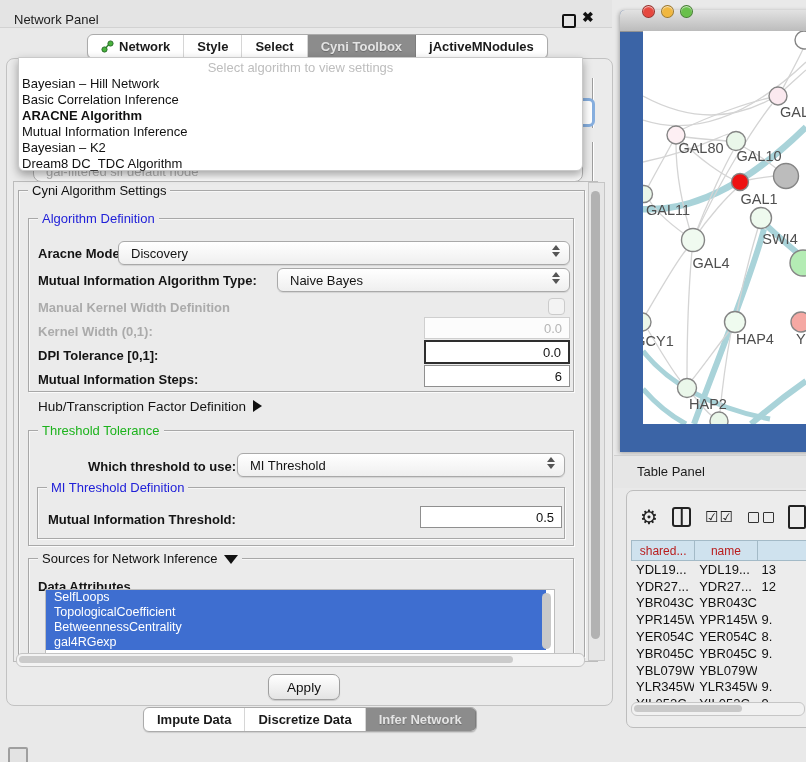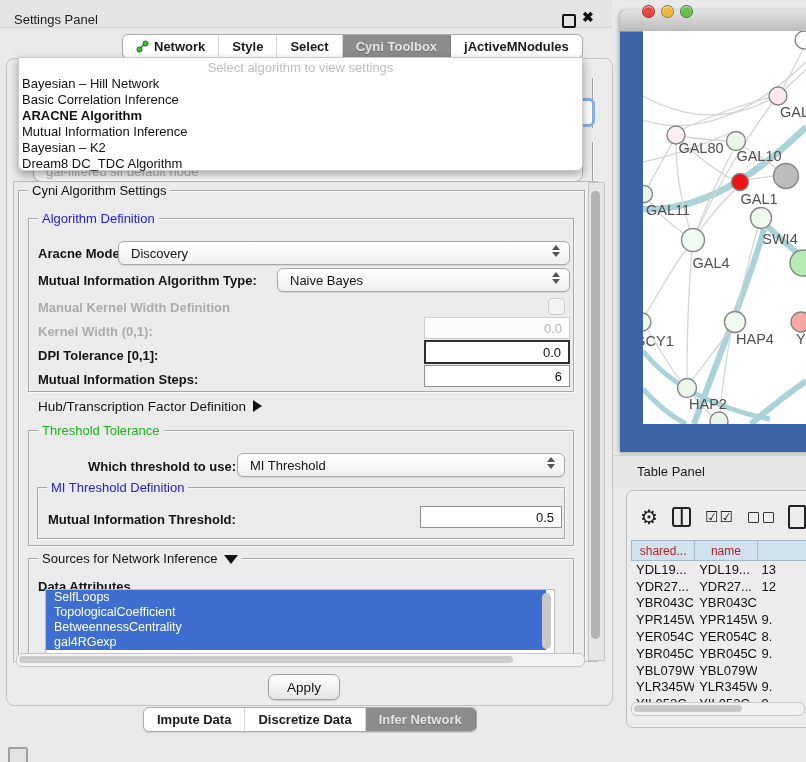--- a/index.html
+++ b/index.html
@@ -11,21 +11,21 @@
   .cp-title{left:14px;top:12px;font-size:13px;color:#1c1c1c;}
   .float-ic{left:562px;top:14px;width:10px;height:10px;border:2px solid #111;border-radius:2px;}
   .close-ic{left:582px;top:9px;font-size:14px;font-weight:bold;color:#111;}
   
   .seg{display:flex;background:#fff;border:1px solid #ababab;border-radius:6px;height:23px;
        align-items:stretch;overflow:hidden;box-shadow:0 1px 1px rgba(0,0,0,.12);}
   .seg .tab{display:flex;align-items:center;gap:5px;padding:0 13px;font-size:13px;font-weight:bold;
        color:#1a1a1a;border-right:1px solid #d6d6d6;white-space:nowrap;cursor:default;}
   .seg .tab:last-child{border-right:none;}
   .seg .tab.sel{background:#8c8c8c;color:#e4e4e4;border-right:1px solid #7d7d7d;text-shadow:0 1px 1px rgba(0,0,0,.25);}
-  .top-tabs{left:87px;top:34px;margin-left:35px;}
+  .top-tabs{left:87px;top:34px;}
   .bottom-tabs{left:143px;top:707px;}
   
   .main-panel{left:6px;top:58px;width:605px;height:646px;background:#ebebeb;
        border:1px solid #c2c2c2;border-radius:8px;}
   
   .hid-combo{left:33px;top:146px;width:548px;height:34px;border:1px solid #b3b3b3;border-radius:8px;background:#fbfbfb;}
   .hid-combo-text{left:46px;top:164px;font-size:13px;color:#b2b2b2;}
   .frag-line{width:2px;background:linear-gradient(90deg,#9d9d9d 50%,#fff 50%);}
   .blue-frag{left:577px;top:98px;width:15px;height:23px;background:#fff;border:3px solid #86aede;border-left:none;border-radius:0 6px 6px 0;}
   
@@ -94,21 +94,21 @@
   .tbl .row{display:flex;height:16.8px;align-items:center;color:#111;}
   .tbl .cell{box-sizing:border-box;padding-left:5px;white-space:nowrap;overflow:hidden;}
   .tbl-hsb{left:631px;top:702px;width:172px;height:12px;border:1px solid #c6c6c6;border-radius:6px;background:#f1f1f1;}
   .tbl-hsb .thumb{position:absolute;left:2px;top:2px;width:108px;height:7px;background:#c9c9c9;border-radius:4px;}
   .netlabel{font-size:14.5px;fill:#4f4f4f;font-family:"Liberation Sans",sans-serif;}
 </style>
 </head>
 <body>
 
 <div class="abs cp-titlebar"></div>
-<div class="abs cp-title">Settings Panel</div>
+<div class="abs cp-title">Network Panel</div>
 <span class="abs float-ic"></span>
 <span class="abs close-ic">✖</span>
 
 <div class="abs seg top-tabs" id="topTabs">
     <div class="tab">
       <svg width="13" height="13">
         <line x1="3" y1="10" x2="9" y2="3" stroke="#2d8a2d" stroke-width="1.5"></line>
         <circle cx="3.5" cy="9.5" r="2.6" fill="#49b33c" stroke="#2d6e2d"></circle>
         <circle cx="9.5" cy="3.5" r="2.6" fill="#49b33c" stroke="#2d6e2d"></circle>
       </svg>

